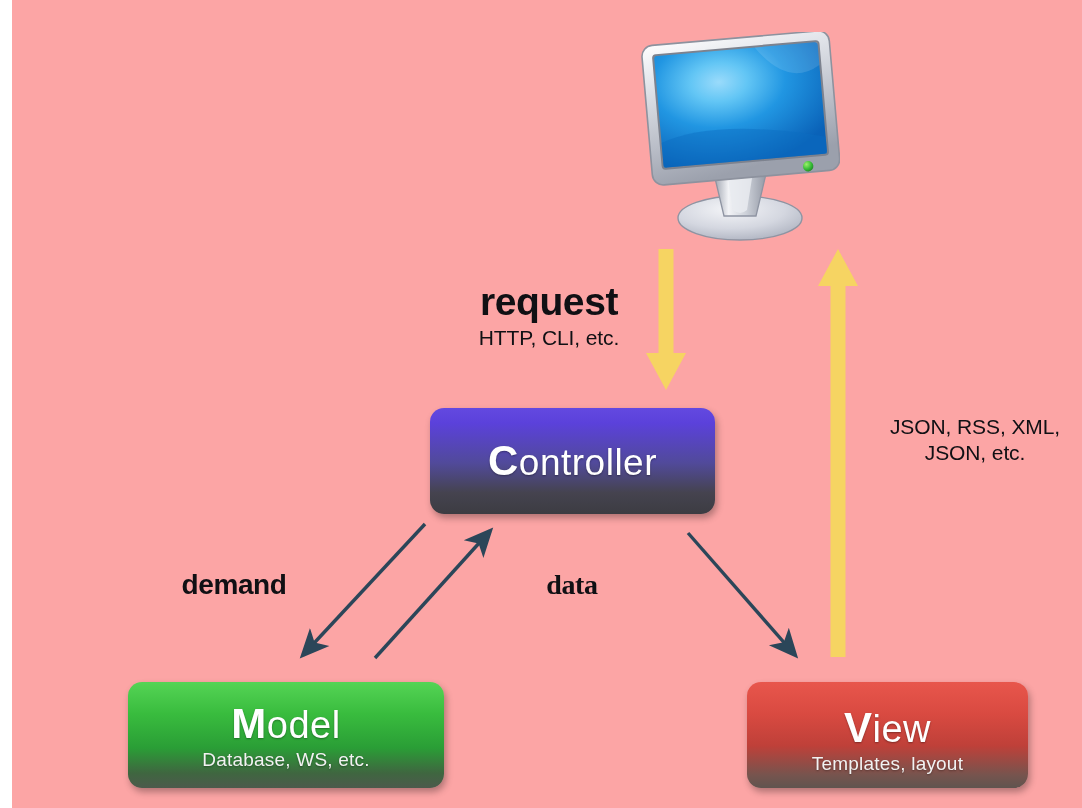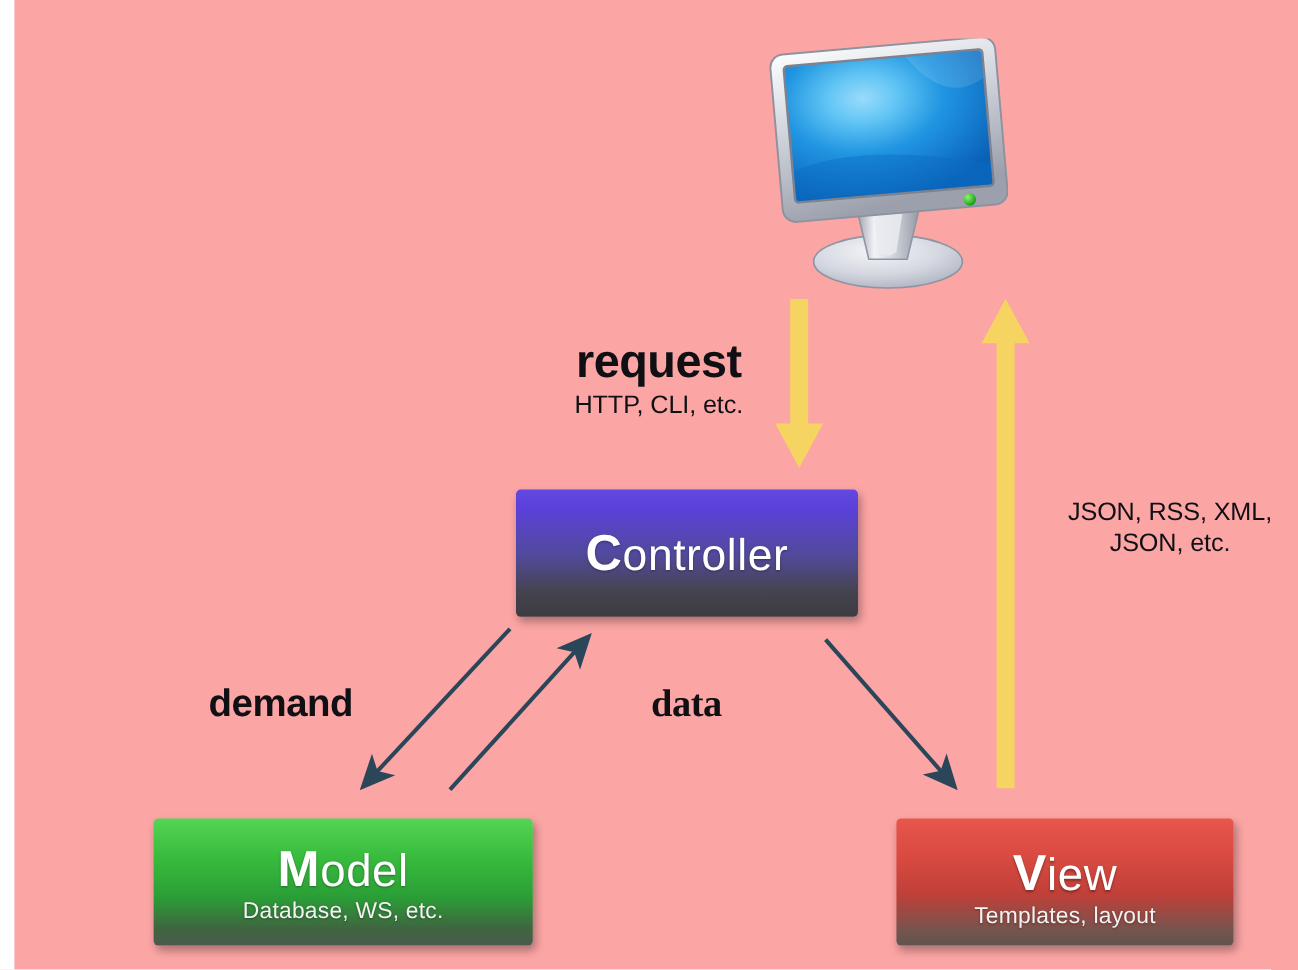--- a/index.html
+++ b/index.html
@@ -38,21 +38,21 @@
   .navy-arrows {
     position: absolute;
     left: 0; top: 0;
     width: 1082px; height: 808px;
     pointer-events: none;
   }
 
   
   .mvc-box {
     position: absolute;
-    border-radius: 4px;
+    border-radius: 14px;
     box-shadow: 2px 4px 7px rgba(0,0,0,0.30);
     display: flex;
     flex-direction: column;
     align-items: center;
     justify-content: center;
     overflow: hidden;
     text-align: center;
   }
   .mvc-box .title {
     color: #ffffff;
@@ -135,21 +135,21 @@
     font-weight: 400;
     letter-spacing: -0.1px;
     line-height: 1.22;
     margin-top: 2px;
   }
 
   #label-request { left: 442px; top: 282px; width: 190px; }
   #label-response { left: 858px; top: 412px; width: 210px; }
   #label-demand  { left: 132px; top: 570px; width: 180px; }
   #label-data    { left: 495px; top: 570px; width: 130px; font-family: Liberation Serif, serif; }
-  #label-demand .big, #label-data .big { font-size: 32px; }
+  #label-demand .big, #label-data .big { font-size: 28px; }
 </style>
 </head>
 <body>
 
 <div id="canvas">
 
   <div class="monitor">
     <svg width="200" height="215" viewBox="0 0 200 215" xmlns="http://www.w3.org/2000/svg">
       <defs>
         <linearGradient id="bezelGrad" x1="0" y1="0" x2="0.25" y2="1">

